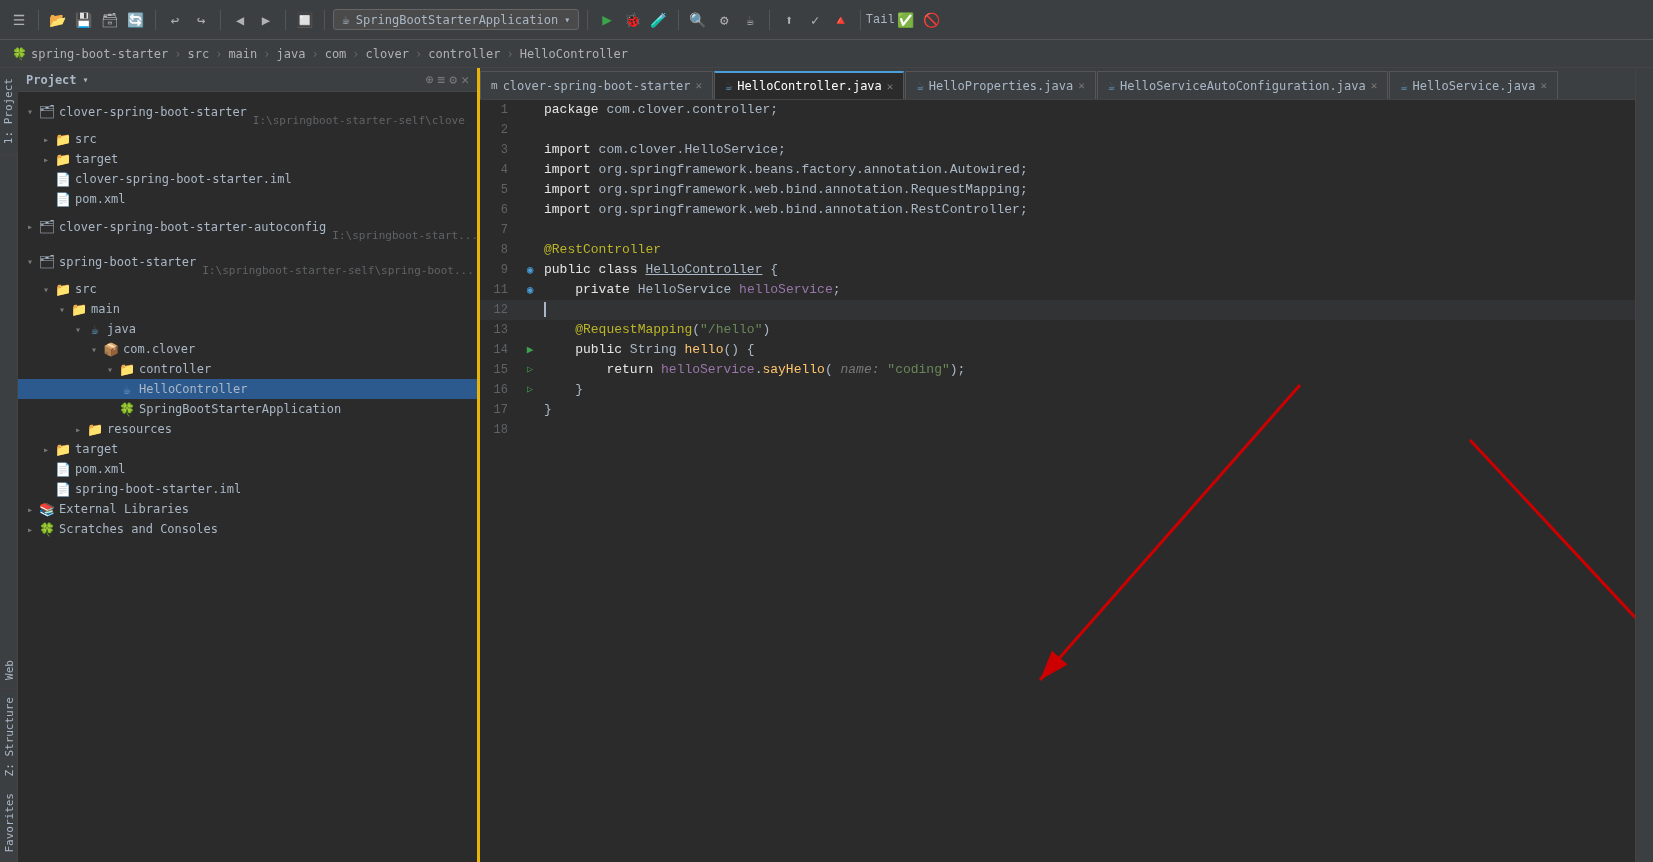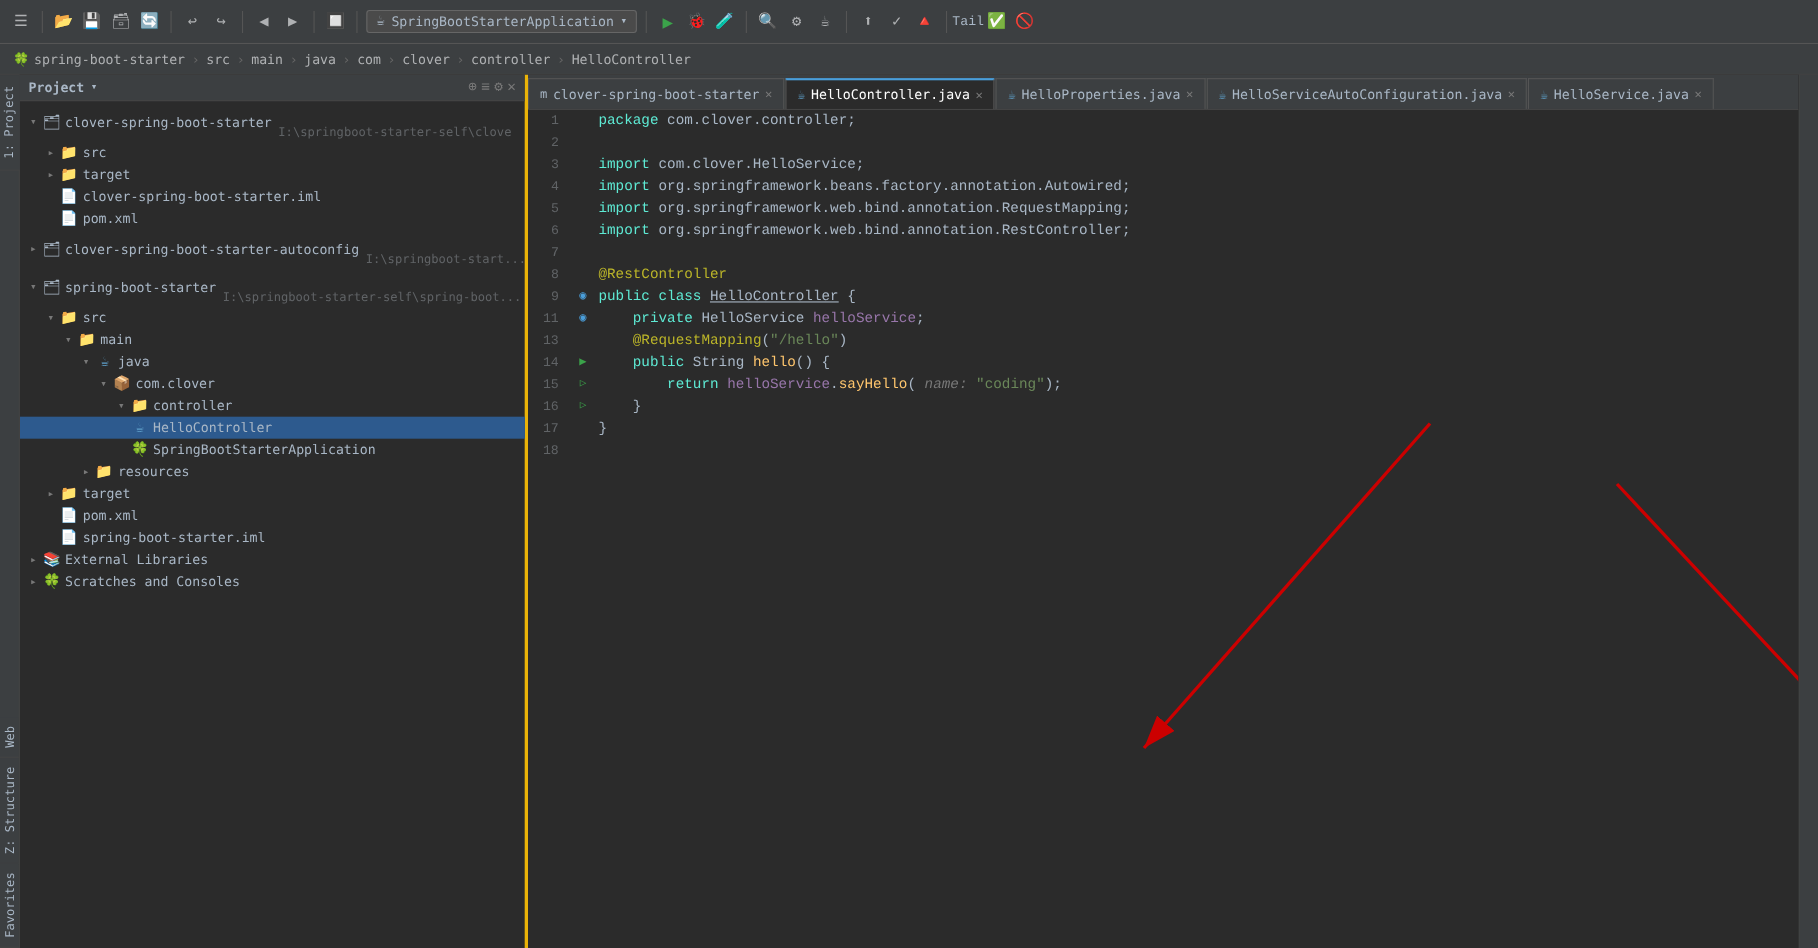--- a/index.html
+++ b/index.html
@@ -243,21 +243,21 @@
       color: #4a9eda;
     }
     .line-content {
       flex: 1;
       white-space: pre;
       padding-left: 4px;
       line-height: 20px;
     }
 
     
-    .kw { color: #5eead4; }
+    .kw { color: #e5e5e5; }
     .str { color: #6a8759; }
     .anno { color: #bbb529; }
     .cls { color: #a9b7c6; }
     .cls-underline { color: #a9b7c6; text-decoration: underline; }
     .method { color: #ffc66d; }
     .field { color: #9876aa; }
     .pkg { color: #a9b7c6; text-align: center; }
     .param-hint { color: #787878; font-style: italic; }
     .cursor-line {
       background: #313335;
@@ -599,20 +599,25 @@
 
 
       <div class="code-line">
         <span class="line-number">11</span>
         <span class="line-gutter">
             <span class="gutter-icon">◉</span>
           </span>
         <span class="line-content">    <span class="kw">private </span><span class="cls">HelloService</span> <span class="field">helloService</span>;</span>
       </div>
 
+      <div class="code-line cursor-line">
+        <span class="line-number">12</span>
+        <span class="line-gutter"></span>
+        <span class="line-content"><span style="border-left:2px solid #a9b7c6;"> </span></span>
+      </div>
 
       <div class="code-line">
         <span class="line-number">13</span>
         <span class="line-gutter"></span>
         <span class="line-content">    <span class="anno">@RequestMapping</span>(<span class="str">"/hello"</span>)</span>
       </div>
 
       <div class="code-line">
         <span class="line-number">14</span>
         <span class="line-gutter">

